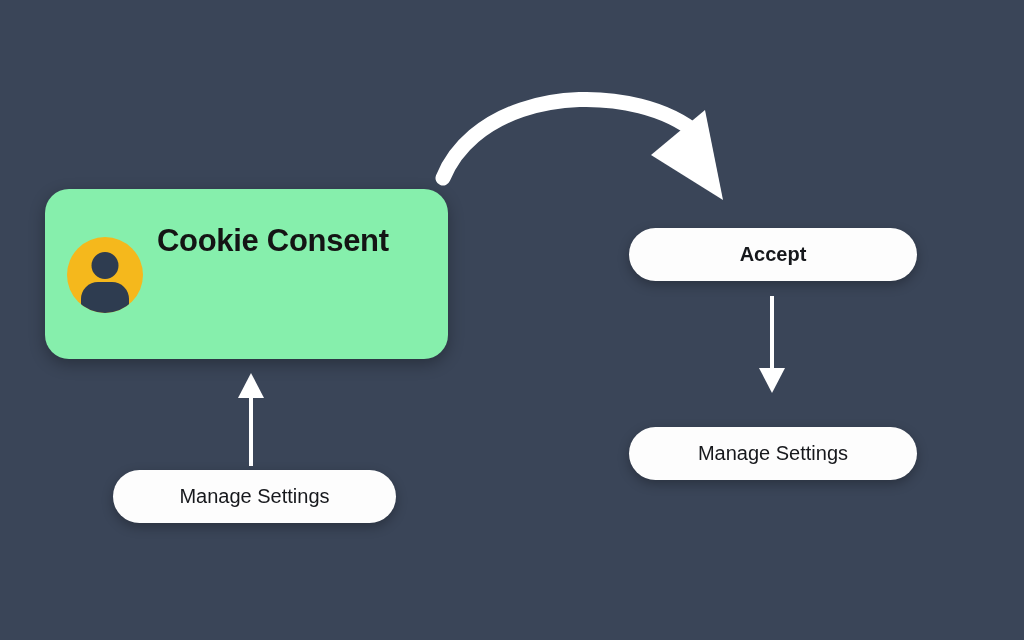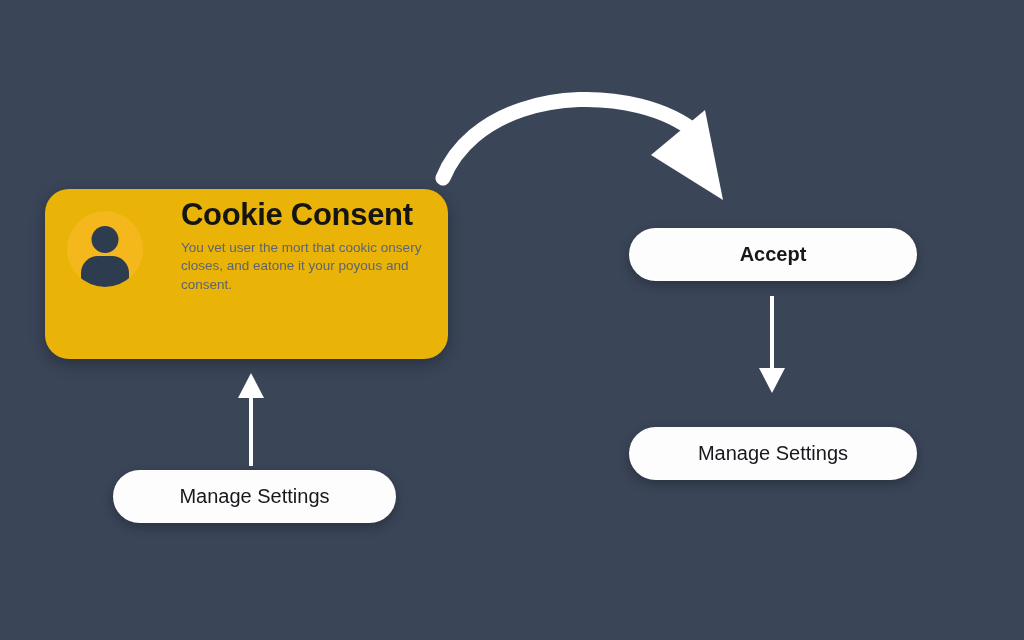--- a/index.html
+++ b/index.html
@@ -33,27 +33,26 @@
     pointer-events: none;
   }
 
   
   #consent-card {
     position: absolute;
     left: 45px;
     top: 189px;
     width: 403px;
     height: 170px;
-    background: #eab308;
+    background: #86efac;
     border-radius: 24px;
     box-shadow: 0 5px 16px rgba(0,0,0,0.30);
     display: flex;
     align-items: flex-start;
-    padding: 4px 20px 20px 22px;
-    gap: 24px;
+    padding: 30px 20px 20px 22px;
   }
 
   #avatar {
     flex: 0 0 auto;
     width: 76px;
     height: 76px;
     border-radius: 50%;
     background: #f5b81c;
     position: relative;
     margin-top: 18px;
@@ -168,21 +167,20 @@
     </g>
   </svg>
 
   <div id="consent-card">
     <div id="avatar">
       <div class="av-head"></div>
       <div class="av-body"></div>
     </div>
     <div id="card-text">
       <div id="card-title">Cookie Consent</div>
-      <div id="card-body">You vet user the mort that cookic onsery closes, and eatone it your poyous and consent.</div>
     </div>
   </div>
 
   <button class="pill" id="btn-manage-left">Manage Settings</button>
 
   <button class="pill" id="btn-accept">Accept</button>
 
   <button class="pill" id="btn-manage-right">Manage Settings</button>
 
 </div>

